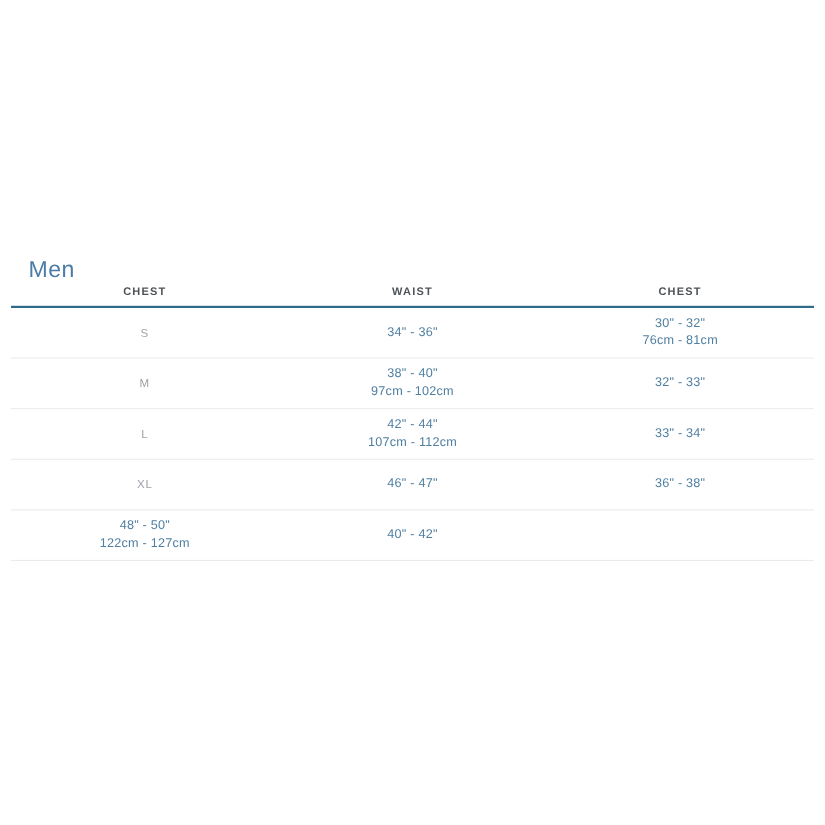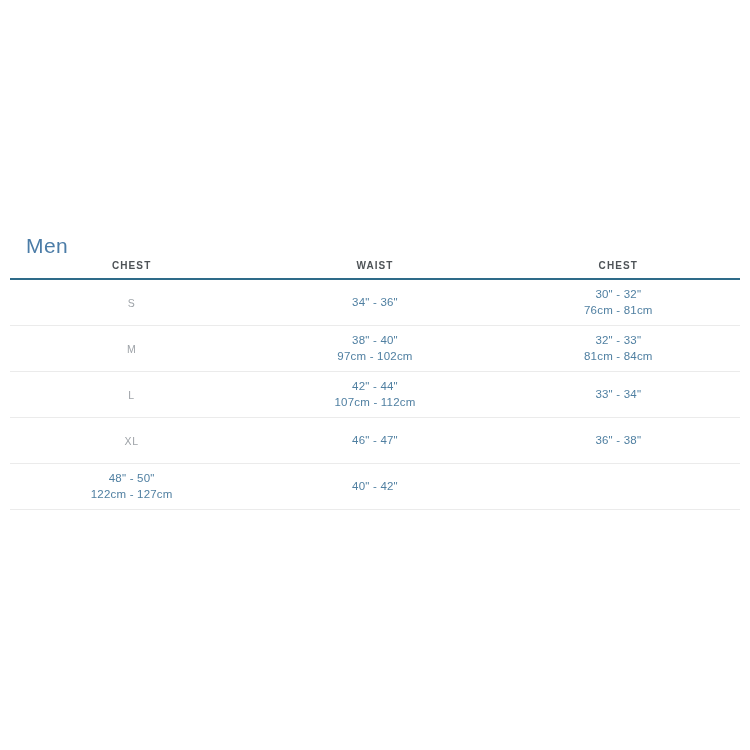--- a/index.html
+++ b/index.html
@@ -90,21 +90,20 @@
   </div>
 
   <div class="tr">
     <div class="td-size">M</div>
     <div class="td-value">
       <div>38" - 40"</div>
       <div>97cm - 102cm</div>
     </div>
     <div class="td-value">
       <div>32" - 33"</div>
-      <div>81cm - 84cm</div>
     </div>
   </div>
 
   <div class="tr">
     <div class="td-size">L</div>
     <div class="td-value">
       <div>42" - 44"</div>
       <div>107cm - 112cm</div>
     </div>
     <div class="td-value">

